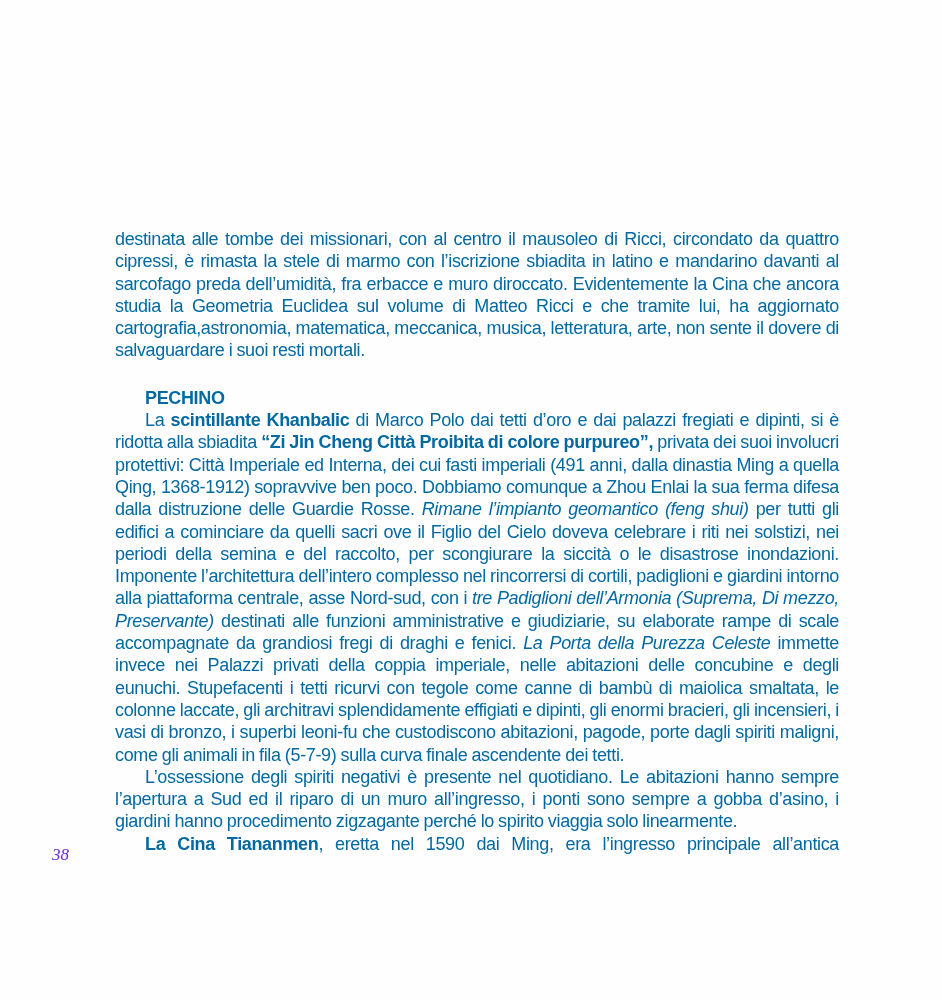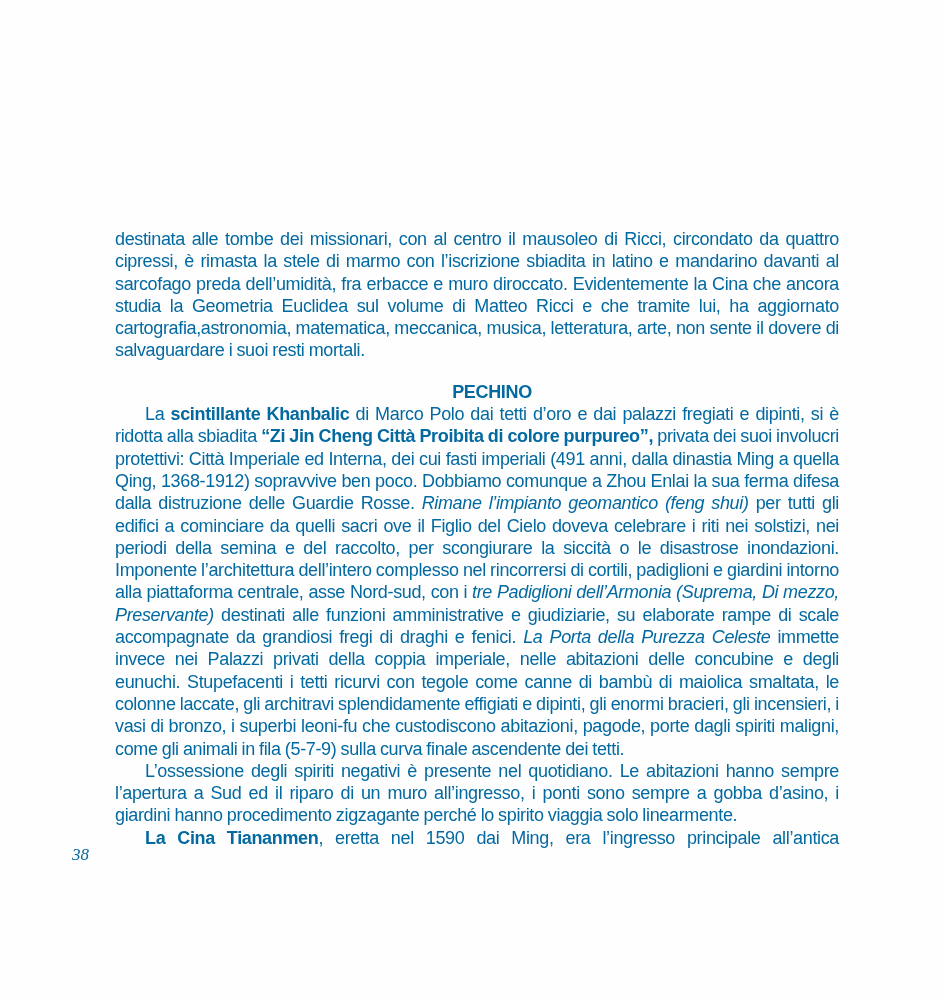--- a/index.html
+++ b/index.html
@@ -34,37 +34,37 @@
   .text-block p {
     margin: 0;
     padding: 0;
   }
   p.indent {
     text-indent: 30px;
   }
   p.heading {
     font-weight: bold;
     text-indent: 30px;
-    margin-top: 19px;
-    text-align: center;
+    margin-top: 25px;
+    text-align: left;
   }
   p.justify-last {
     text-align-last: justify;
   }
   .run-b { font-weight: bold; }
   .run-i { font-style: italic; }
   .run-n { }
   .page-number {
     position: absolute;
-    left: 72px;
+    left: 52px;
     top: 845px;
     font-family: "Liberation Serif", "DejaVu Serif", serif;
     font-style: italic;
     font-size: 17px;
-    color: #0369a1;
+    color: #6d28d9;
   }
 </style>
 </head>
 <body>
 
 <div class="page">
   <div class="text-block">
       <p class=""><span class="run-n">destinata alle tombe dei missionari, con al centro il mausoleo di Ricci, circondato da quattro cipressi, è rimasta la stele di marmo con l’iscrizione sbiadita in latino e mandarino davanti al sarcofago preda dell’umidità, fra erbacce e muro diroccato. Evidentemente la Cina che ancora studia la Geometria Euclidea sul volume di Matteo Ricci e che tramite lui, ha aggiornato cartografia,astronomia, matematica, meccanica, musica, letteratura, arte, non sente il dovere di salvaguardare i suoi resti mortali.</span></p>
       <p class="heading indent"><span class="run-b">PECHINO</span></p>
       <p class="indent"><span class="run-n">La </span><span class="run-b">scintillante Khanbalic</span><span class="run-n"> di Marco Polo dai tetti d’oro e dai palazzi fregiati e dipinti, si è ridotta alla sbiadita </span><span class="run-b">“Zi Jin Cheng Città Proibita di colore purpureo”,</span><span class="run-n"> privata dei suoi involucri protettivi: Città Imperiale ed Interna, dei cui fasti imperiali (491 anni, dalla dinastia Ming a quella Qing, 1368-1912) sopravvive ben poco. Dobbiamo comunque a Zhou Enlai la sua ferma difesa dalla distruzione delle Guardie Rosse. </span><span class="run-i">Rimane l’impianto geomantico (feng shui)</span><span class="run-n"> per tutti gli edifici a cominciare da quelli sacri ove il Figlio del Cielo doveva celebrare i riti nei solstizi, nei periodi della semina e del raccolto, per scongiurare la siccità o le disastrose inondazioni. Imponente l’architettura dell’intero complesso nel rincorrersi di cortili, padiglioni e giardini intorno alla piattaforma centrale, asse Nord-sud, con i </span><span class="run-i">tre Padiglioni dell’Armonia (Suprema, Di mezzo, Preservante)</span><span class="run-n"> destinati alle funzioni amministrative e giudiziarie, su elaborate rampe di scale accompagnate da grandiosi fregi di draghi e fenici. </span><span class="run-i">La Porta della Purezza Celeste</span><span class="run-n"> immette invece nei Palazzi privati della coppia imperiale, nelle abitazioni delle concubine e degli eunuchi. Stupefacenti i tetti ricurvi con tegole come canne di bambù di maiolica smaltata, le colonne laccate, gli architravi splendidamente effigiati e dipinti, gli enormi bracieri, gli incensieri, i vasi di bronzo, i superbi leoni-fu che custodiscono abitazioni, pagode, porte dagli spiriti maligni, come gli animali in fila (5-7-9) sulla curva finale ascendente dei tetti.</span></p>

